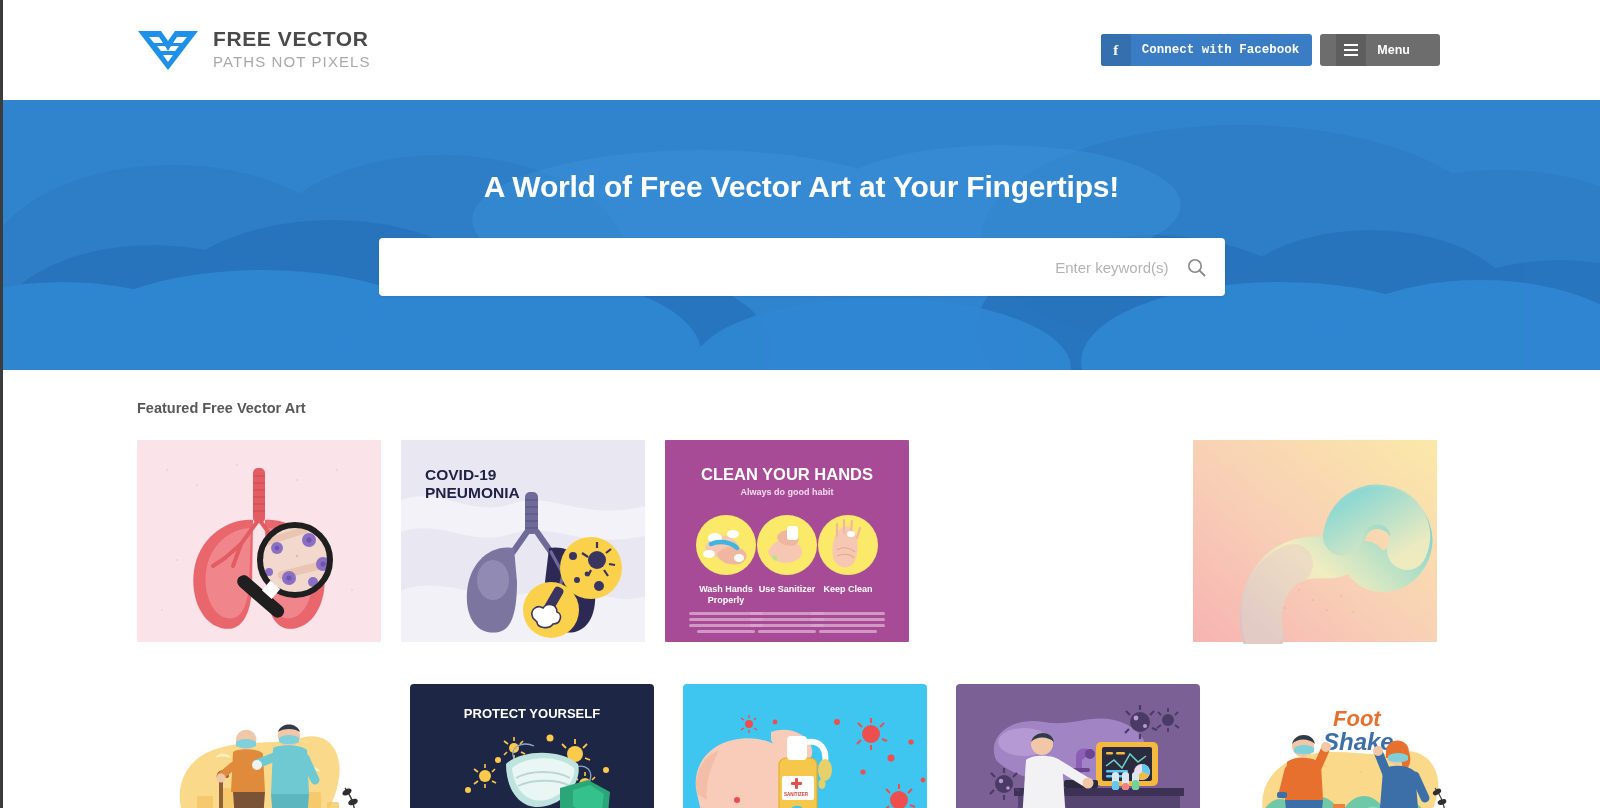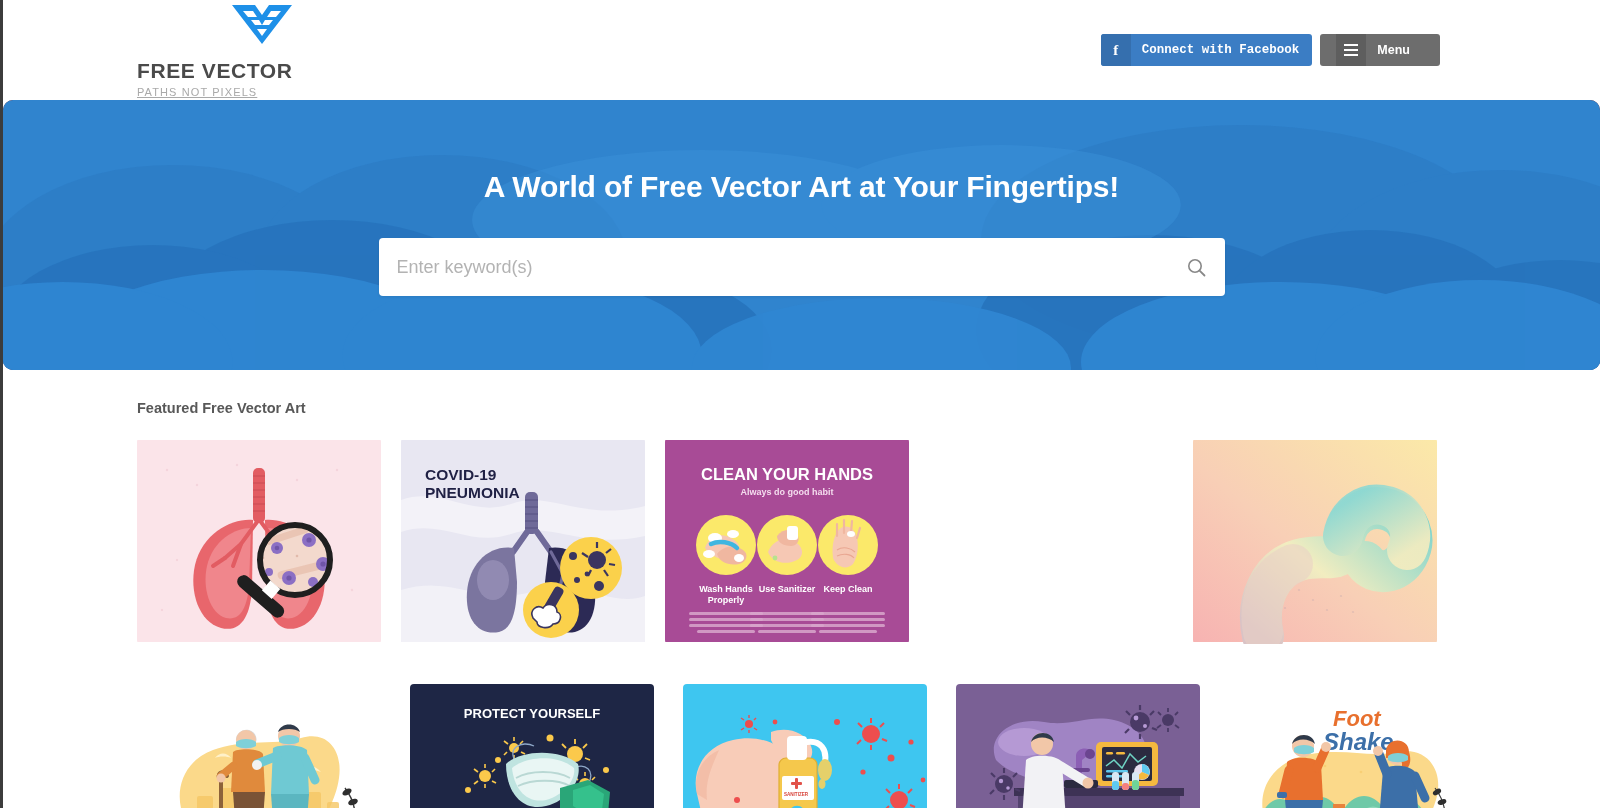--- a/index.html
+++ b/index.html
@@ -28,39 +28,37 @@
     height: 100px;
     background: #ffffff;
     display: flex;
     align-items: center;
     justify-content: space-between;
     padding: 0 30px 0 134px;
   }
 
   .brand {
     display: flex;
-    align-items: flex-end;
+    align-items: flex-start;
     gap: 14px;
-    flex-direction: column;
   }
   .brand-mark { width: 62px; height: 44px; display: block; flex: none; }
   .brand-text { display: flex; flex-direction: column; justify-content: center; }
   .brand-name {
     font-size: 21px;
     font-weight: bold;
     letter-spacing: 0.6px;
     color: #4a4a4a;
     line-height: 1.05;
   }
   .brand-tag {
-    font-size: 11px;
+    font-size: 15px;
     letter-spacing: 1.1px;
     color: #a9a9a9;
     margin-top: 3px;
-    text-decoration: underline;
   }
 
   .header-actions {
     display: flex;
     align-items: center;
     gap: 8px;
     margin-right: 130px;
   }
 
   .fb-button {
@@ -124,21 +122,20 @@
     padding: 0 14px 0 11px;
     white-space: nowrap;
   }
 
   
   .hero {
     position: relative;
     height: 270px;
     background: #7f1d1d;
     overflow: hidden;
-    border-radius: 10px;
   }
   .hero-clouds { position: absolute; inset: 0; width: 100%; height: 100%; display: block; }
   .hero-inner {
     position: relative;
     z-index: 2;
     height: 100%;
     display: flex;
     flex-direction: column;
     align-items: center;
     padding-top: 70px;
@@ -156,25 +153,26 @@
     width: 846px;
     margin-top: 34px;
   }
   .search-input {
     width: 100%;
     height: 58px;
     border: none;
     border-radius: 4px;
     background: #ffffff;
     font-family: "Liberation Sans", sans-serif;
-    font-size: 18px;
+    font-size: 15px;
     color: #5a5a5a;
     padding: 0 56px 0 18px;
     outline: none;
     box-shadow: 0 1px 3px rgba(0,0,0,0.08);
+    text-align: right;
   }
   .search-input::placeholder { color: #b3b3b3; }
   .search-btn {
     position: absolute;
     right: 10px;
     top: 50%;
     transform: translateY(-50%);
     width: 36px;
     height: 36px;
     background: transparent;

